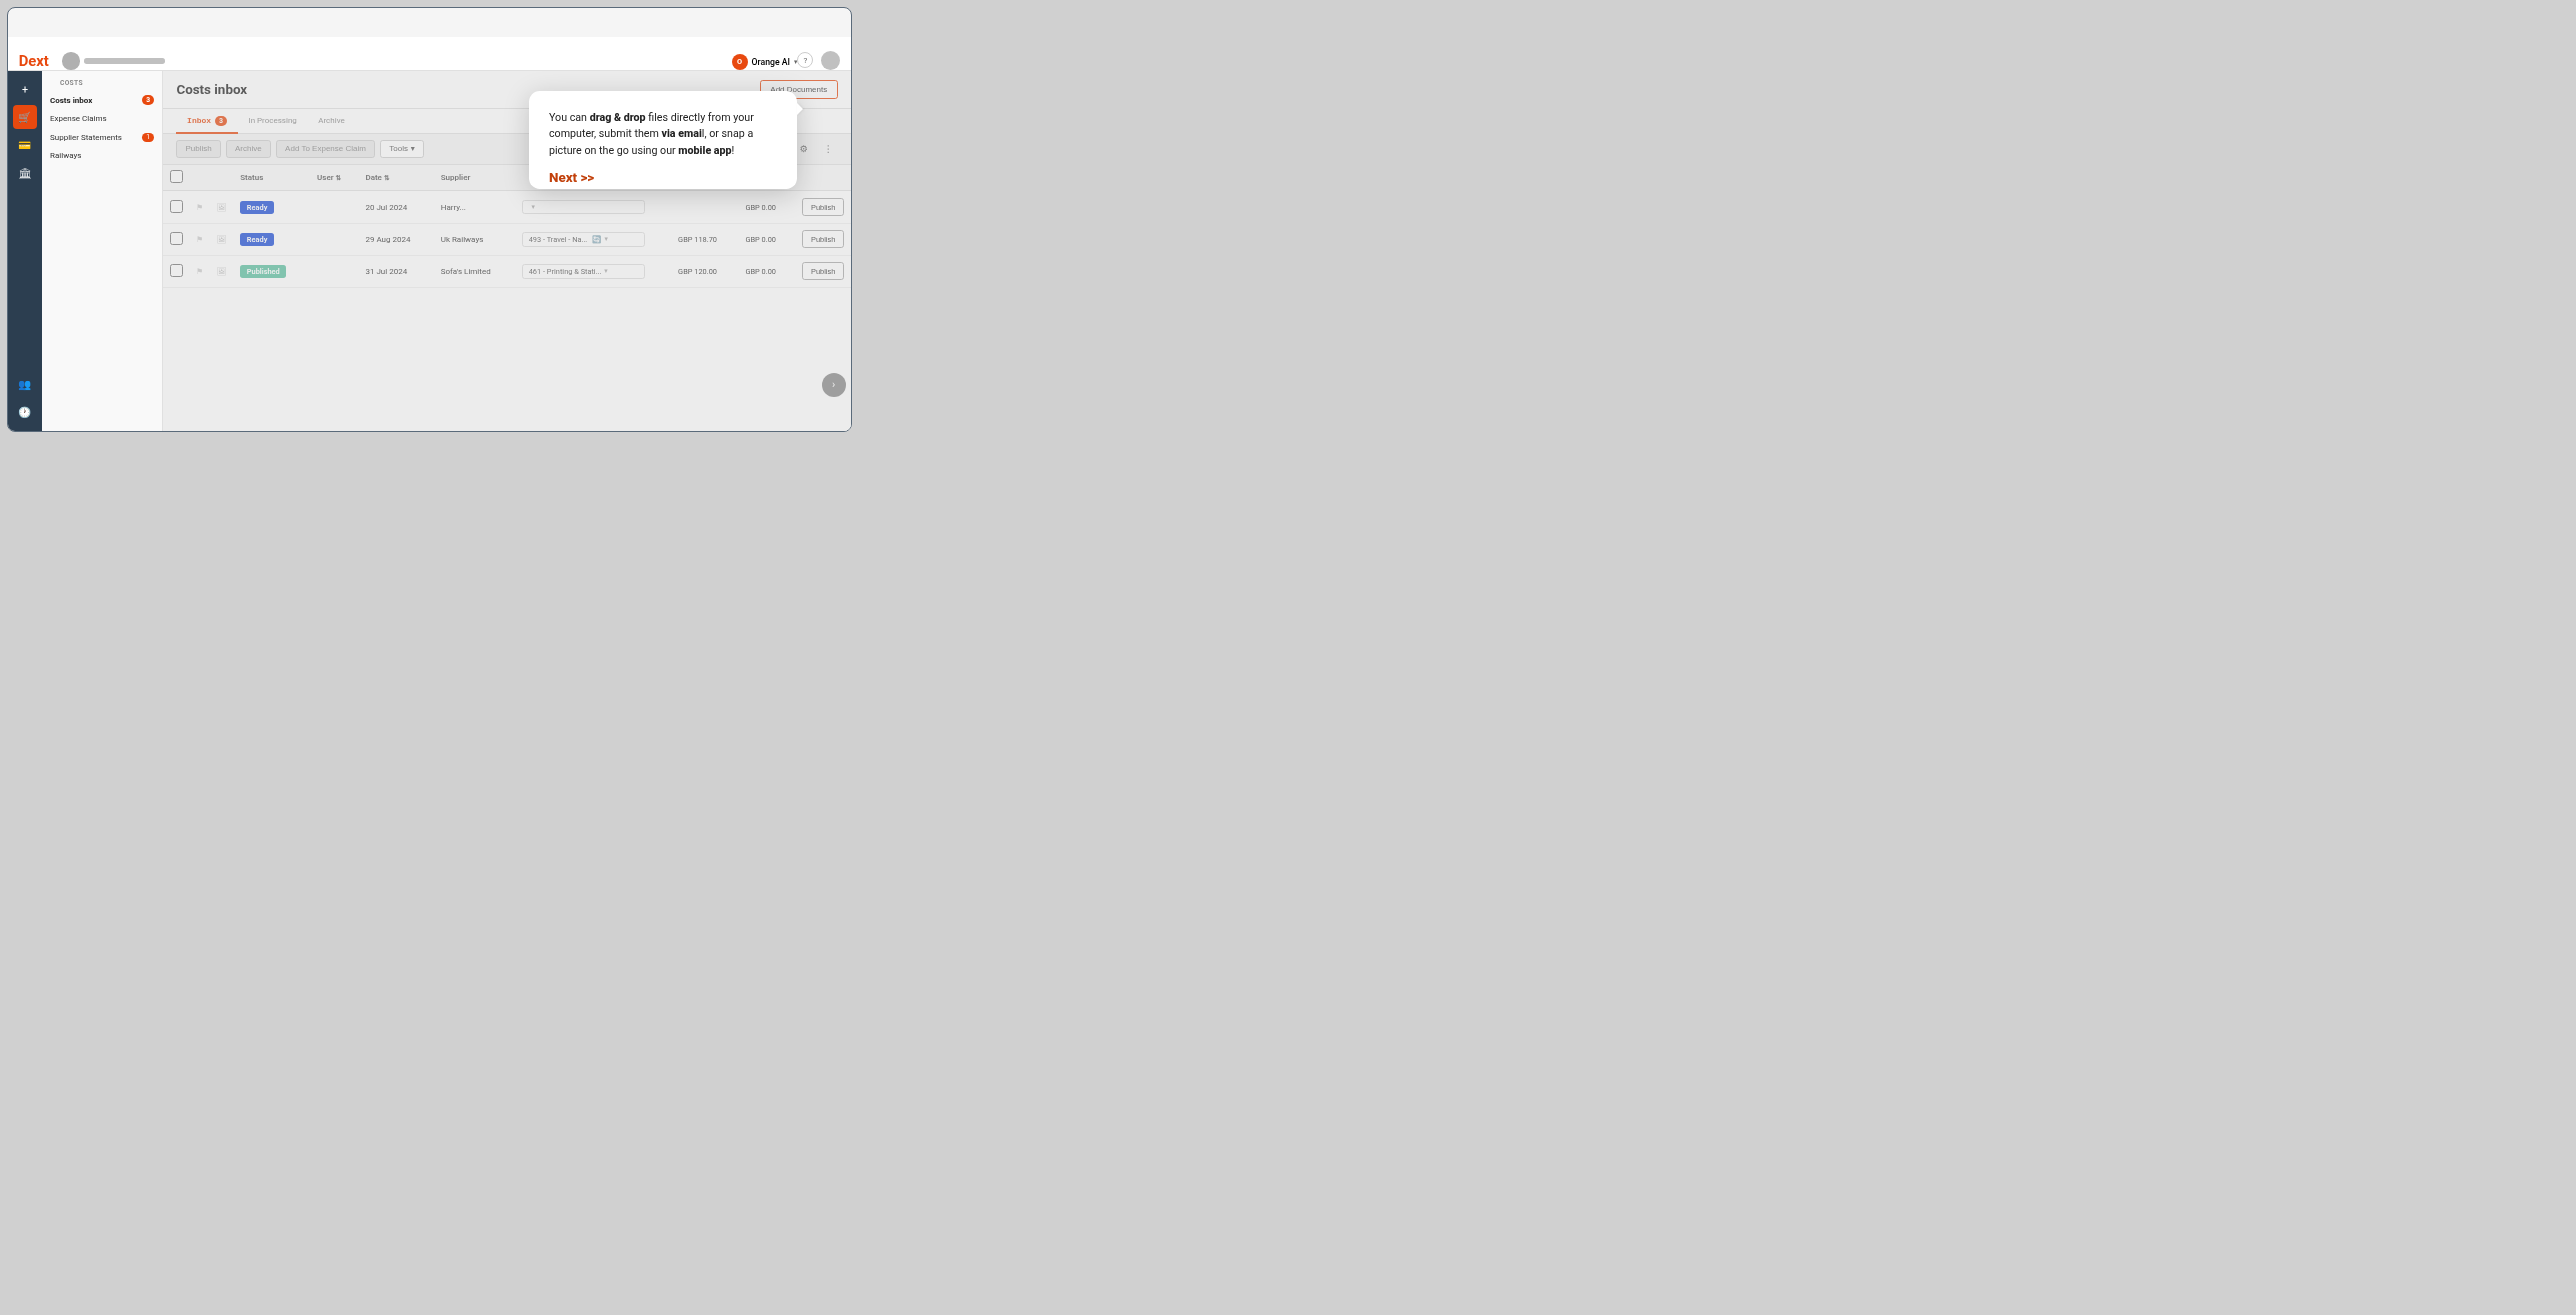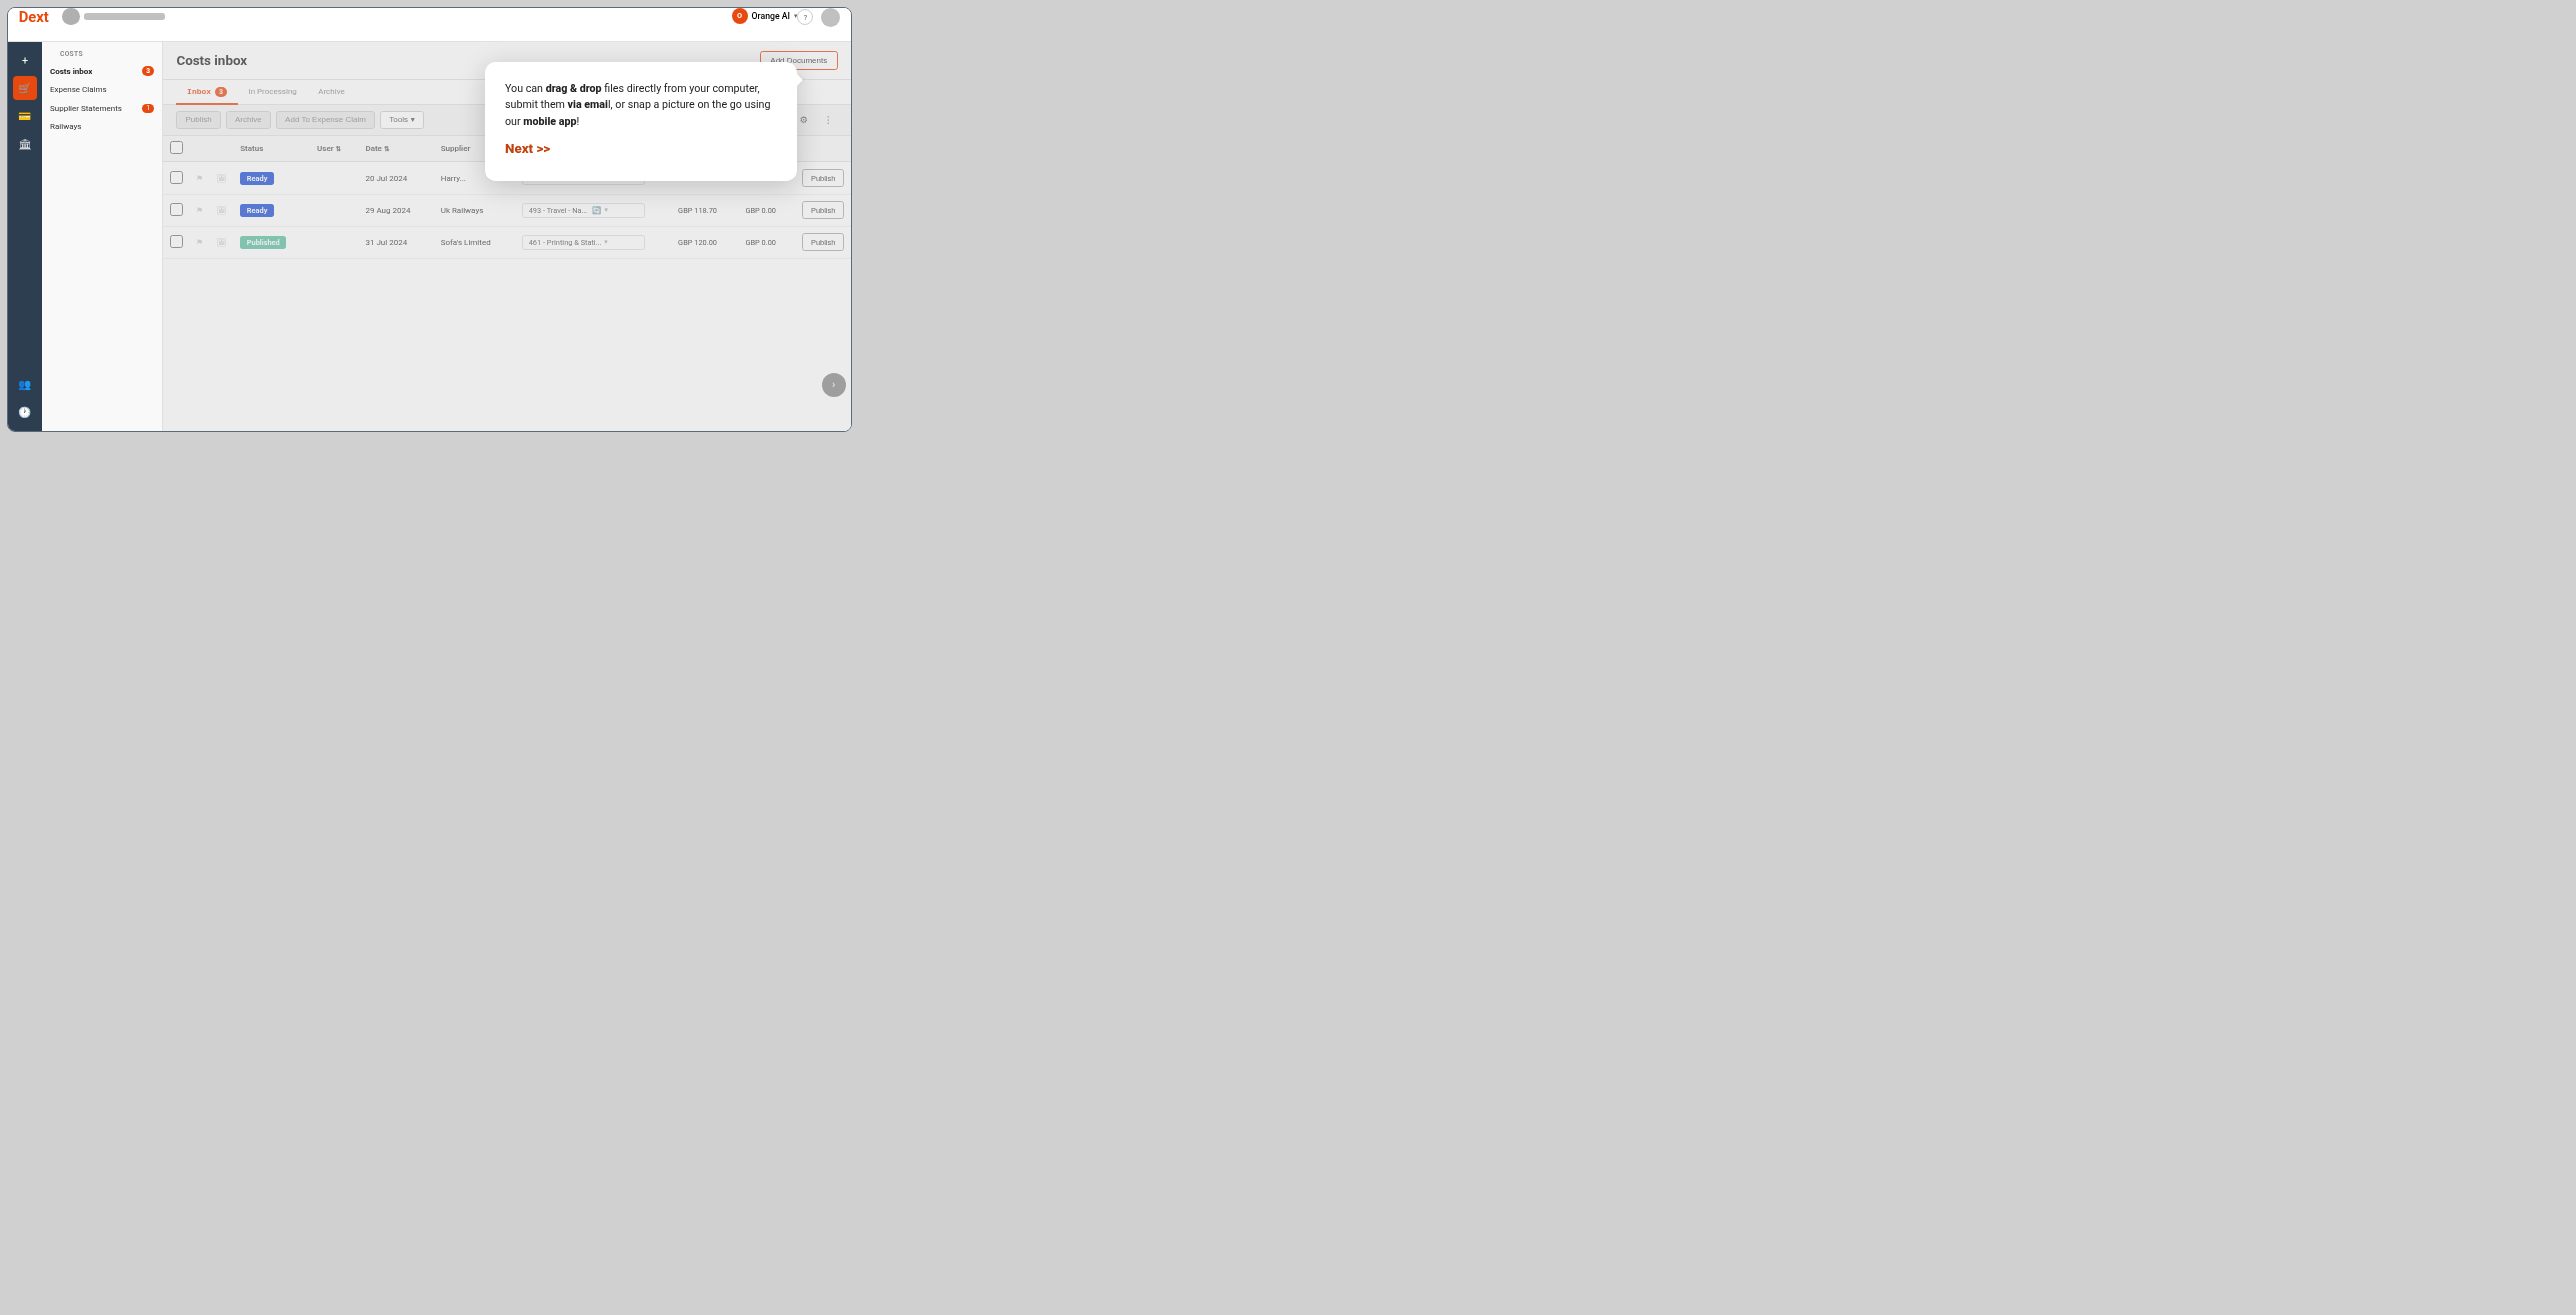--- a/index.html
+++ b/index.html
@@ -20,26 +20,27 @@
       border: 1.3px solid #5a6a7a;
       display: flex;
       flex-direction: column;
       overflow: hidden;
       position: relative;
     }
 
     
     .top-header {
       display: flex;
-      align-items: flex-start;
+      align-items: flex-end;
       background: #fff;
       height: 34px;
       padding: 0 10.7px;
       border-bottom: 0.7px solid #e0e0e0;
       flex-shrink: 0;
+      margin-top: 29px;
     }
     .logo {
       color: #e8490f;
       font-size: 14.8px;
       font-weight: 700;
       margin-right: 13.4px;
     }
     .user-avatar-area {
       display: flex;
       align-items: center;
@@ -399,24 +400,24 @@
       justify-content: center;
       cursor: pointer;
       font-size: 10.7px;
     }
 
     
     .tooltip-popup {
       position: absolute;
       top: 20px;
       right: 54px;
-      width: 312px;
+      width: 268px;
       background: #fff;
       border-radius: 10.7px;
-      padding: 19px 20px 25px 20px;
+      padding: 19px 20px 4px 20px;
       box-shadow: 0 5.4px 27px rgba(0,0,0,0.18);
       z-index: 100;
     }
     .tooltip-popup::after {
       content: '';
       position: absolute;
       top: 12px;
       right: -12px;
       border: 6.7px solid transparent;
       border-left-color: #fff;

